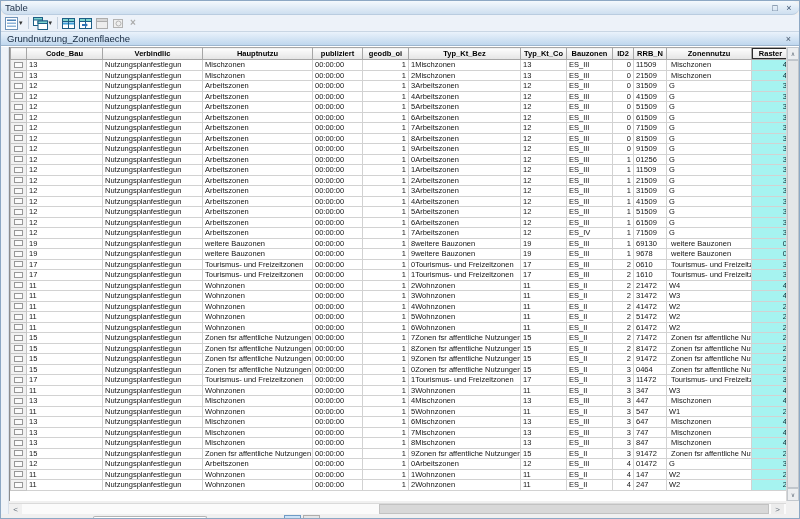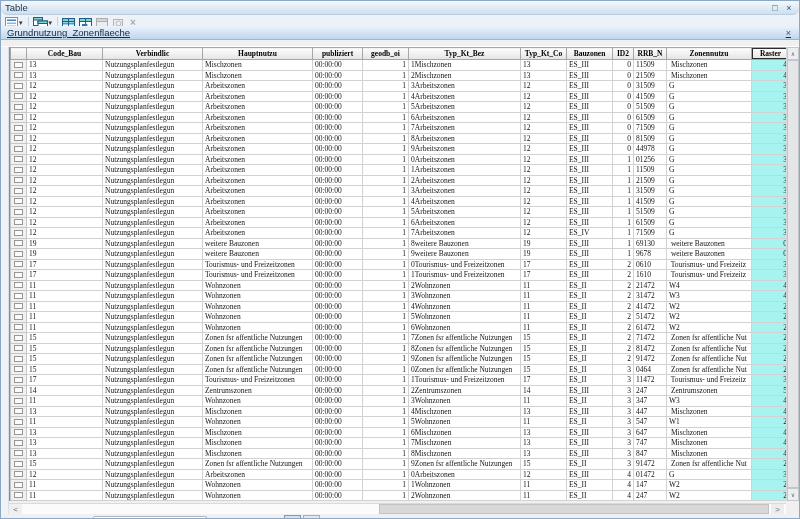--- a/index.html
+++ b/index.html
@@ -15,31 +15,31 @@
   
   .toolbar{position:absolute;left:0;top:14px;right:0;height:17px;background:#EDF2F9;
     border-bottom:1px solid #C9D6E4;display:flex;align-items:center;padding:0 3px;box-sizing:border-box;}
   .tbtn{display:flex;align-items:center;height:15px;padding:0 1px;margin-right:1px;}
   .tbtn svg{display:block;}
   .dd{font-size:7px;color:#333;margin-left:1px;}
   .tsep{width:1px;height:12px;background:#C3CFDD;margin:0 3px;}
   .dis{opacity:1;}
   .xglyph{font-size:10px;font-weight:bold;color:#ABABAB;line-height:10px;padding:0 2px;}
   
-  .tabband{position:absolute;left:0;top:25px;right:0;height:14px;
+  .tabband{position:absolute;left:0;top:31px;right:0;height:14px;
     background:linear-gradient(#EAF2FB,#BFD7EE);border-bottom:1px solid #9EB6CE;
-    display:flex;align-items:center;font-size:9.5px;color:#16293F;padding:0 6px;box-sizing:border-box;text-decoration:underline;}
+    display:flex;align-items:center;font-size:9.5px;color:#16293F;padding:0 6px;box-sizing:border-box;}
   .tabband .tabtitle{flex:1;}
   .tabclose{font-size:9px;color:#45566B;padding:0 2px;}
   .gapline{position:absolute;left:0;top:45px;right:0;height:1px;background:#FFFFFF;}
   
   .edge{position:absolute;left:0;top:46px;width:8px;height:467px;background:#EFF3F8;border-right:1px solid #D8E0EA;box-sizing:border-box;}
   
   .tablewrap{position:absolute;left:8px;top:46px;width:779px;height:454px;overflow:hidden;background:#FFF;border-left:1px solid #8C8C8C;box-sizing:border-box;}
-  table{border-collapse:collapse;table-layout:fixed;width:778px;font-size:7.5px;line-height:9px;font-family:Liberation Serif, serif;}
+  table{border-collapse:collapse;table-layout:fixed;width:778px;font-size:7.5px;line-height:9px;font-family:Liberation Sans, sans-serif;}
   th{height:11px;background:linear-gradient(#FDFDFD,#E4E4E4);border:1px solid #A6A6A6;
      font-weight:bold;font-size:7.5px;color:#000;padding:0 1px;text-align:center;overflow:hidden;white-space:pre;}
   th.selcol{box-shadow:inset 0 0 0 1px #2B2B2B;}
   th.selth{background:linear-gradient(#FDFDFD,#E4E4E4);}
   td{height:9.5px;border:1px solid #D2D2D2;padding:0 2px;overflow:hidden;white-space:pre;color:#141414;background:#FFF;}
   td.r{text-align:right;}
   td.raster{background:#A6F3F0;text-align:right;color:#0B2B33;}
   td.sel{background:#F1F1F1;border:1px solid #C6C6C6;padding:0;}
   .selbox{display:block;width:9px;height:6px;margin:1px auto;background:#FBFBFB;border:1px solid #979797;box-sizing:border-box;}
   
@@ -305,21 +305,21 @@
             <td class="sel"><span class="selbox"></span></td>
             <td>12</td>
             <td>Nutzungsplanfestlegun</td>
             <td>Arbeitszonen</td>
             <td>00:00:00</td>
             <td class="r">1</td>
             <td>9Arbeitszonen</td>
             <td>12</td>
             <td>ES_III</td>
             <td class="r">0</td>
-            <td>44978</td>
+            <td>91509</td>
             <td>G</td>
             <td class="r raster">3</td>
           </tr>
           <tr>
             <td class="sel"><span class="selbox"></span></td>
             <td>12</td>
             <td>Nutzungsplanfestlegun</td>
             <td>Arbeitszonen</td>
             <td>00:00:00</td>
             <td class="r">1</td>
@@ -638,35 +638,20 @@
             <td>Tourismus- und Freizeitzonen</td>
             <td>00:00:00</td>
             <td class="r">1</td>
             <td>1Tourismus- und Freizeitzonen</td>
             <td>17</td>
             <td>ES_II</td>
             <td class="r">3</td>
             <td>11472</td>
             <td> Tourismus- und Freizeitz</td>
             <td class="r raster">3</td>
-          </tr>
-          <tr>
-            <td class="sel"><span class="selbox"></span></td>
-            <td>14</td>
-            <td>Nutzungsplanfestlegun</td>
-            <td>Zentrumszonen</td>
-            <td>00:00:00</td>
-            <td class="r">1</td>
-            <td>2Zentrumszonen</td>
-            <td>14</td>
-            <td>ES_III</td>
-            <td class="r">3</td>
-            <td>247</td>
-            <td> Zentrumszonen</td>
-            <td class="r raster">5</td>
           </tr>
           <tr>
             <td class="sel"><span class="selbox"></span></td>
             <td>11</td>
             <td>Nutzungsplanfestlegun</td>
             <td>Wohnzonen</td>
             <td>00:00:00</td>
             <td class="r">1</td>
             <td>3Wohnzonen</td>
             <td>11</td>

